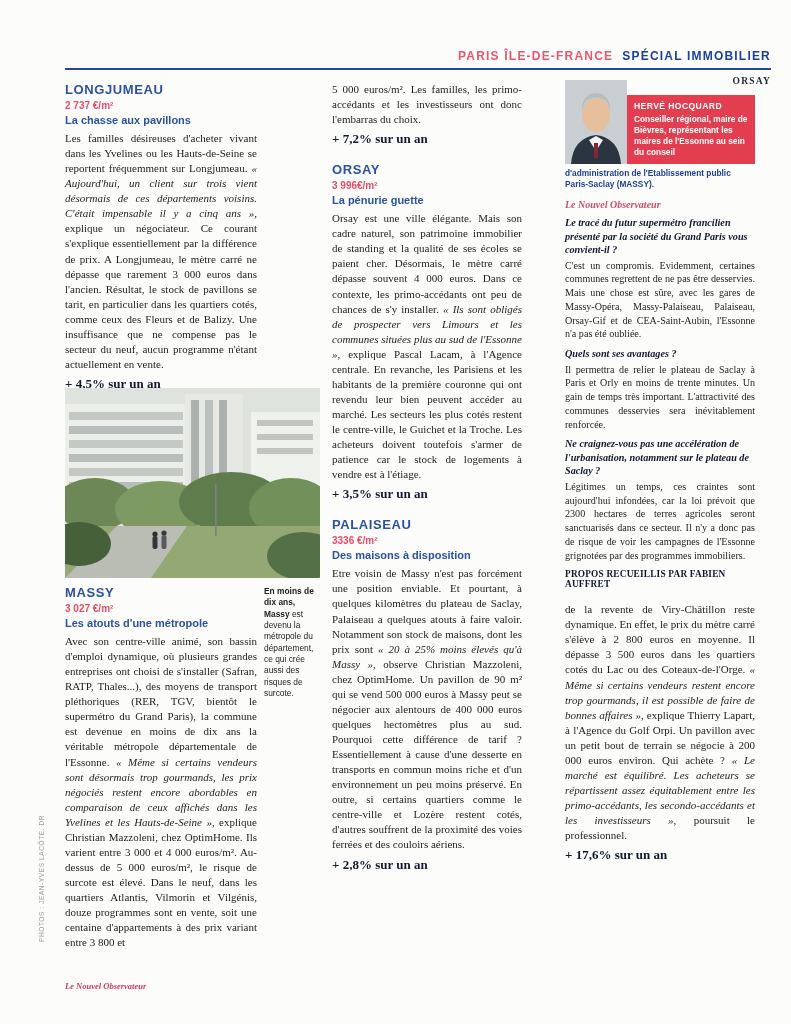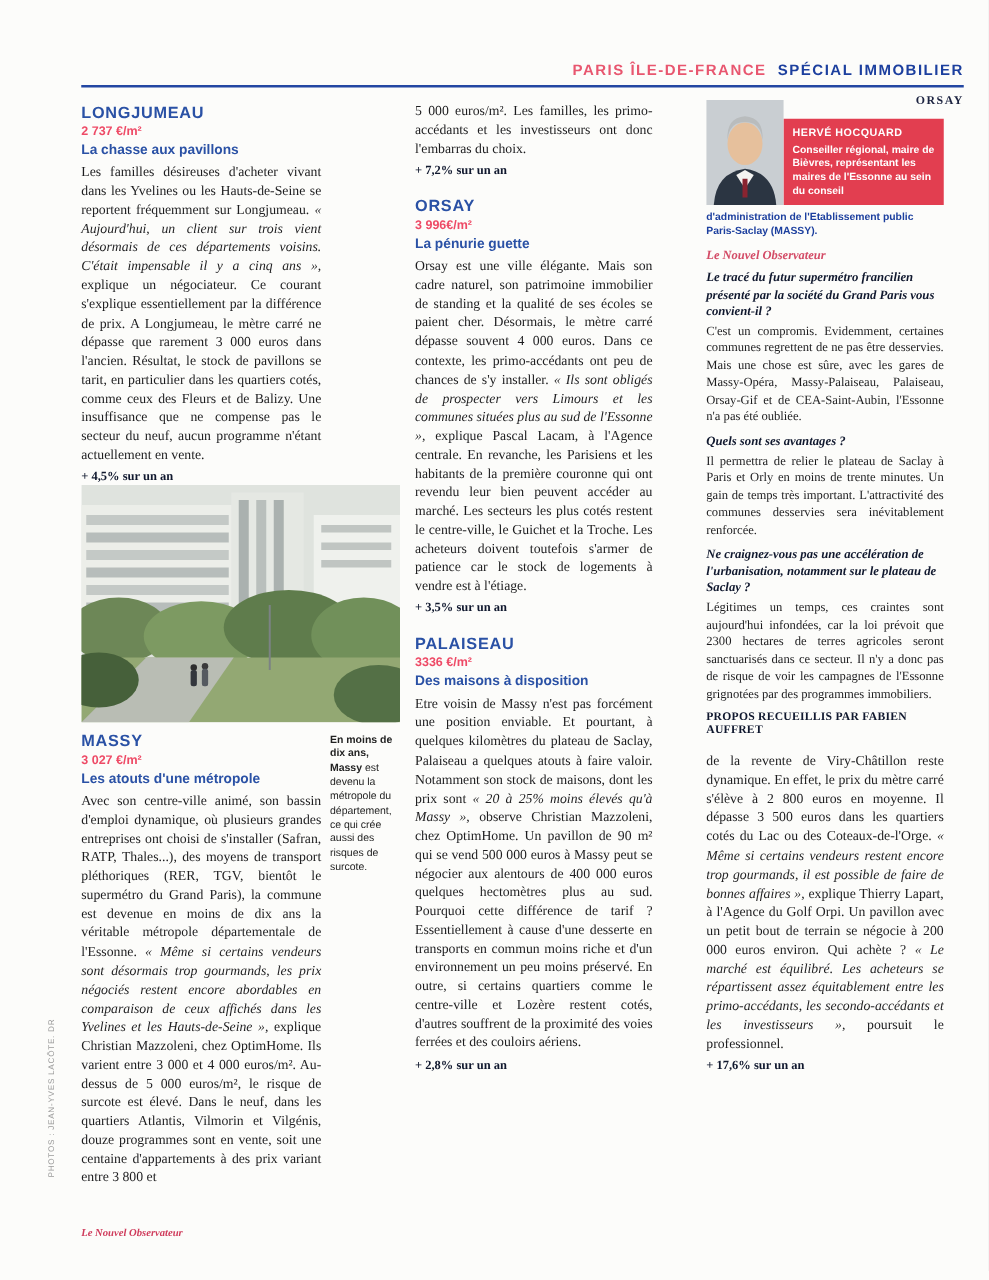--- a/index.html
+++ b/index.html
@@ -29,21 +29,21 @@
   .col1-top{left:65px;width:192px;}
   .col1-bottom{left:65px;width:192px;top:585px;}
   .col2{left:332px;width:190px;}
   .col3{left:565px;width:190px;top:80px;}
   .sect{margin-bottom:15px;}
   
   .a-title{font-family:"Liberation Sans",sans-serif;font-weight:bold;font-size:13px;letter-spacing:0.6px;color:var(--blue);margin:0 0 3px;}
   .a-price{font-family:"Liberation Sans",sans-serif;font-weight:bold;font-size:10px;color:var(--pricered);margin:0 0 3px;}
   .a-sub{font-family:"Liberation Sans",sans-serif;font-weight:bold;font-size:11px;color:var(--blue);margin:0 0 5px;}
   .a-body{font-size:11px;line-height:1.37;text-align:justify;margin:0;color:var(--ink);}
-  .a-trend{font-weight:bold;font-size:10px;margin:4px 0 0;color:var(--navy);}
+  .a-trend{font-weight:bold;font-size:13px;margin:4px 0 0;color:var(--navy);}
   .seg-i{font-style:italic;}
   .seg-b{font-weight:bold;}
   
   .photo{position:absolute;left:65px;top:388px;width:255px;height:190px;margin:0;overflow:hidden;}
   .photo svg{display:block;width:100%;height:100%;}
   .caption{
     position:absolute;left:264px;top:586px;width:58px;
     font-family:"Liberation Sans",sans-serif;font-size:8.4px;line-height:1.35;color:#222;
   }
   

